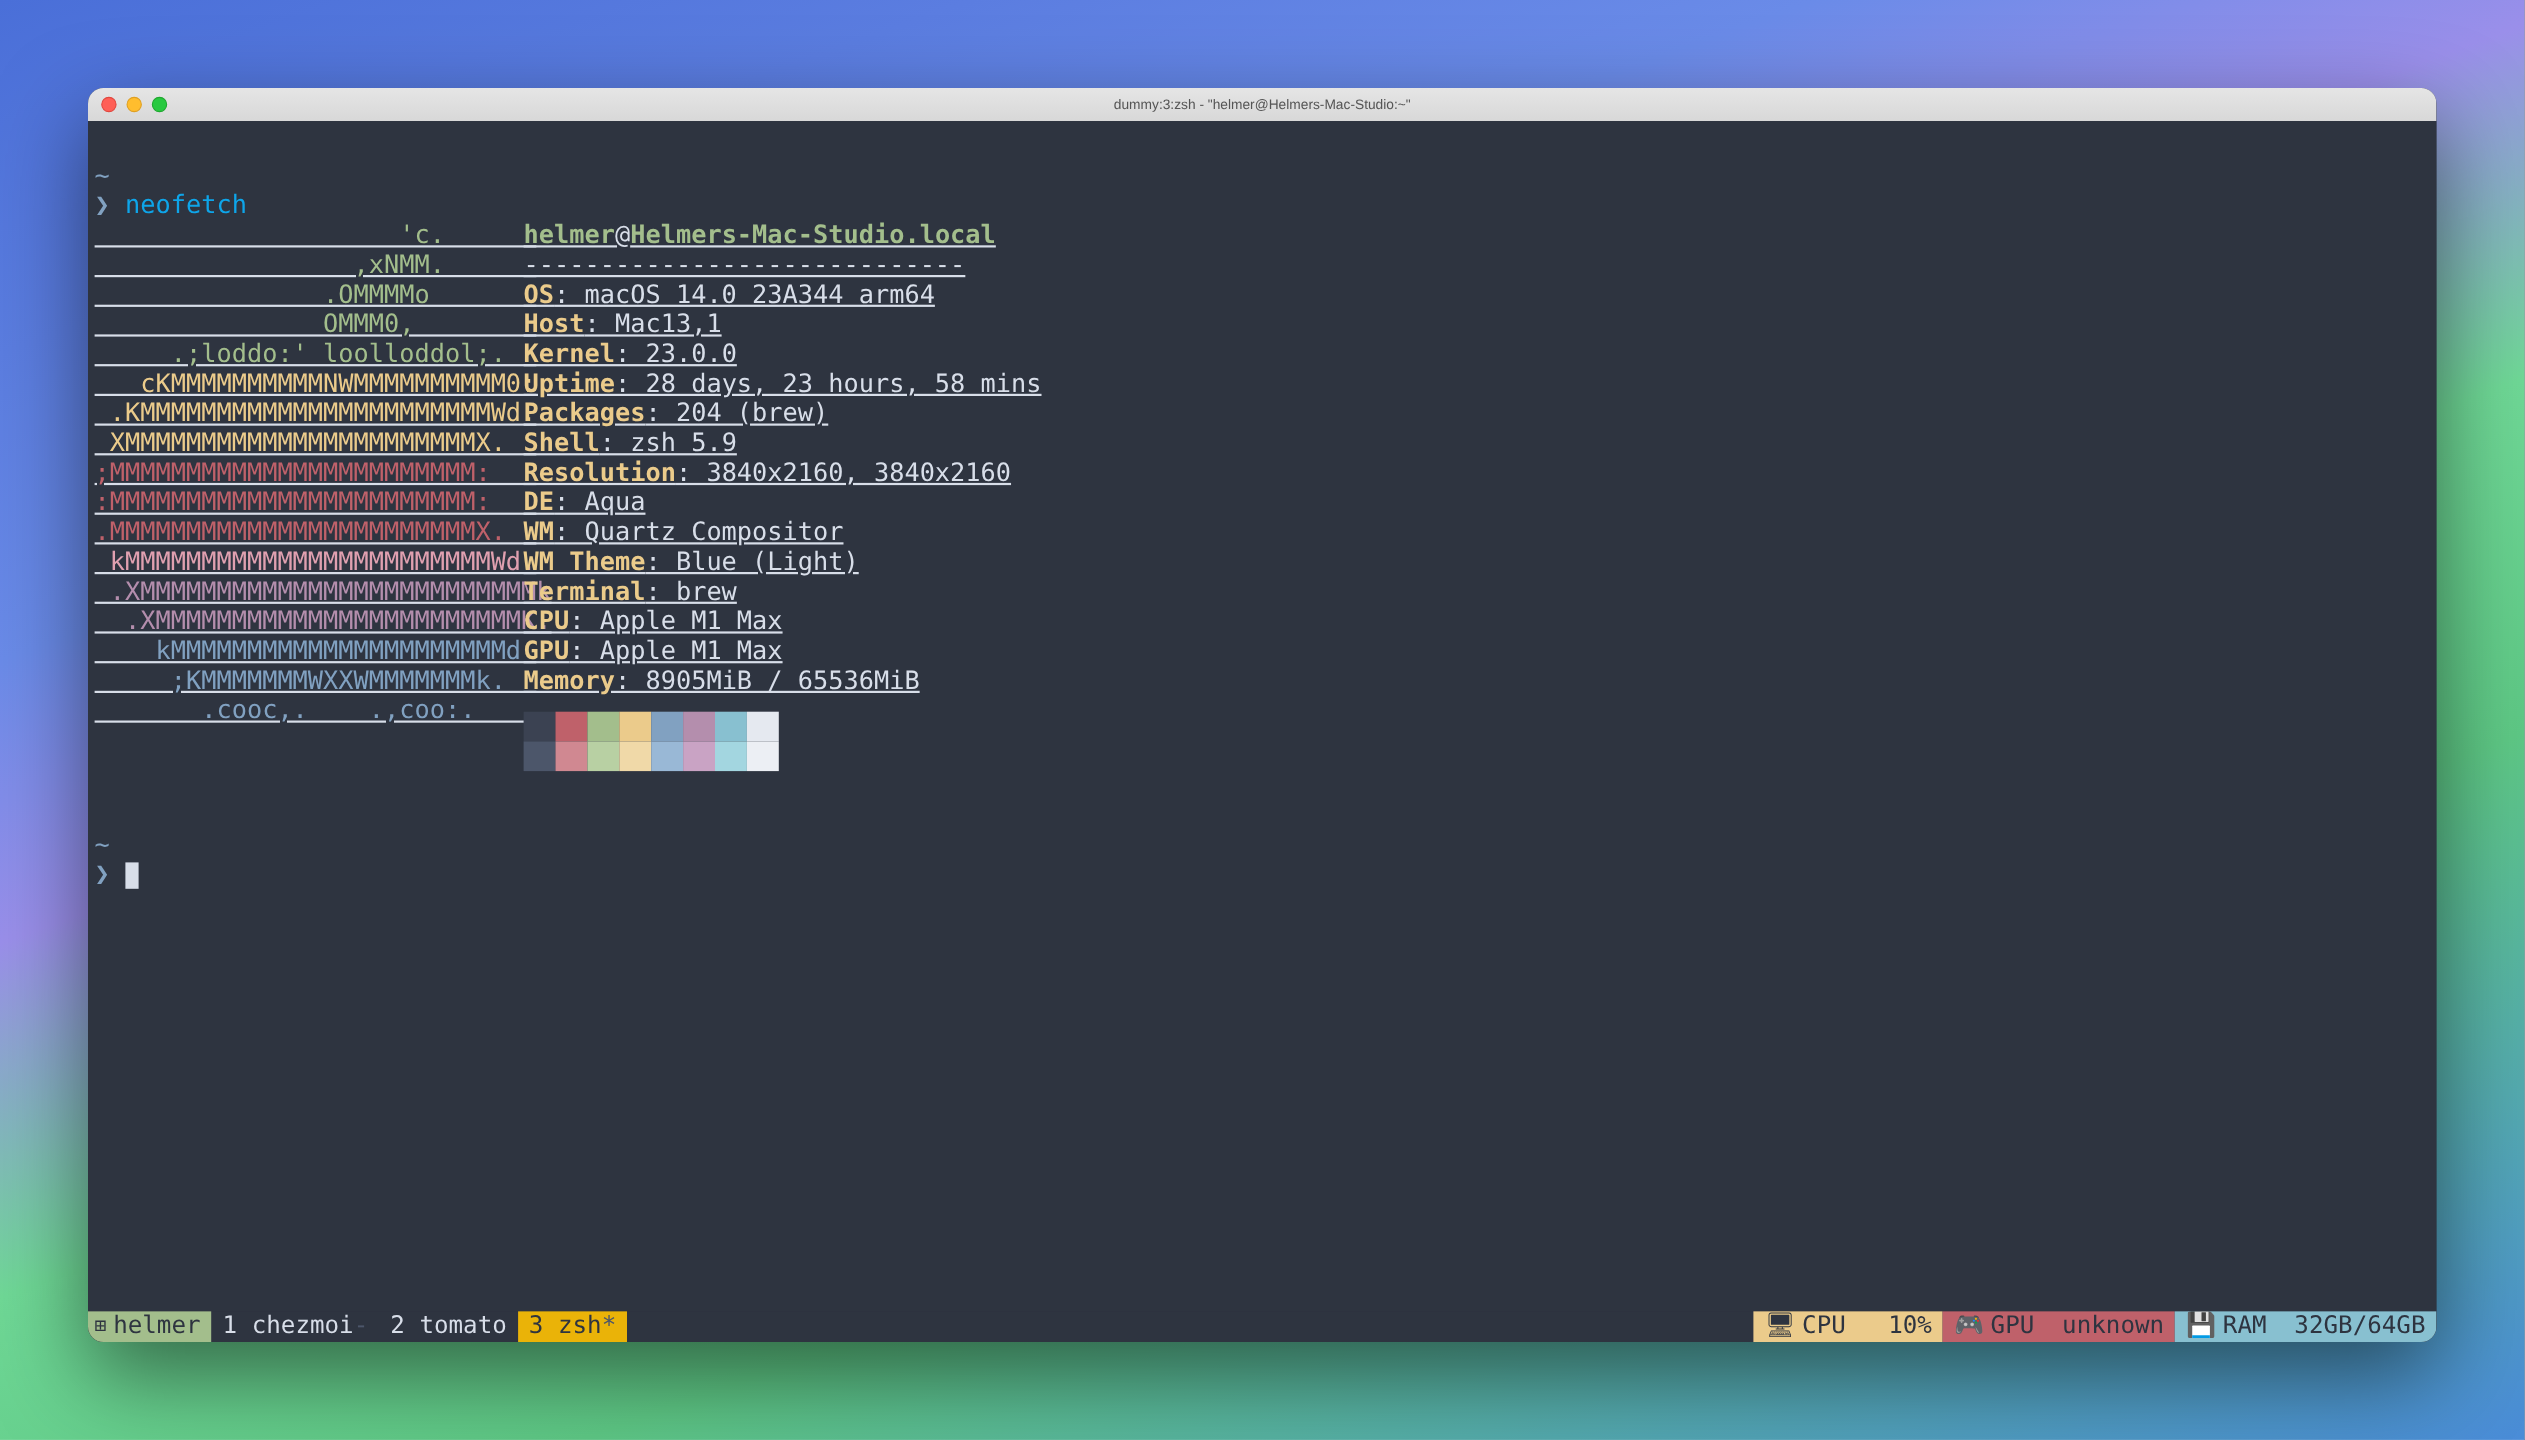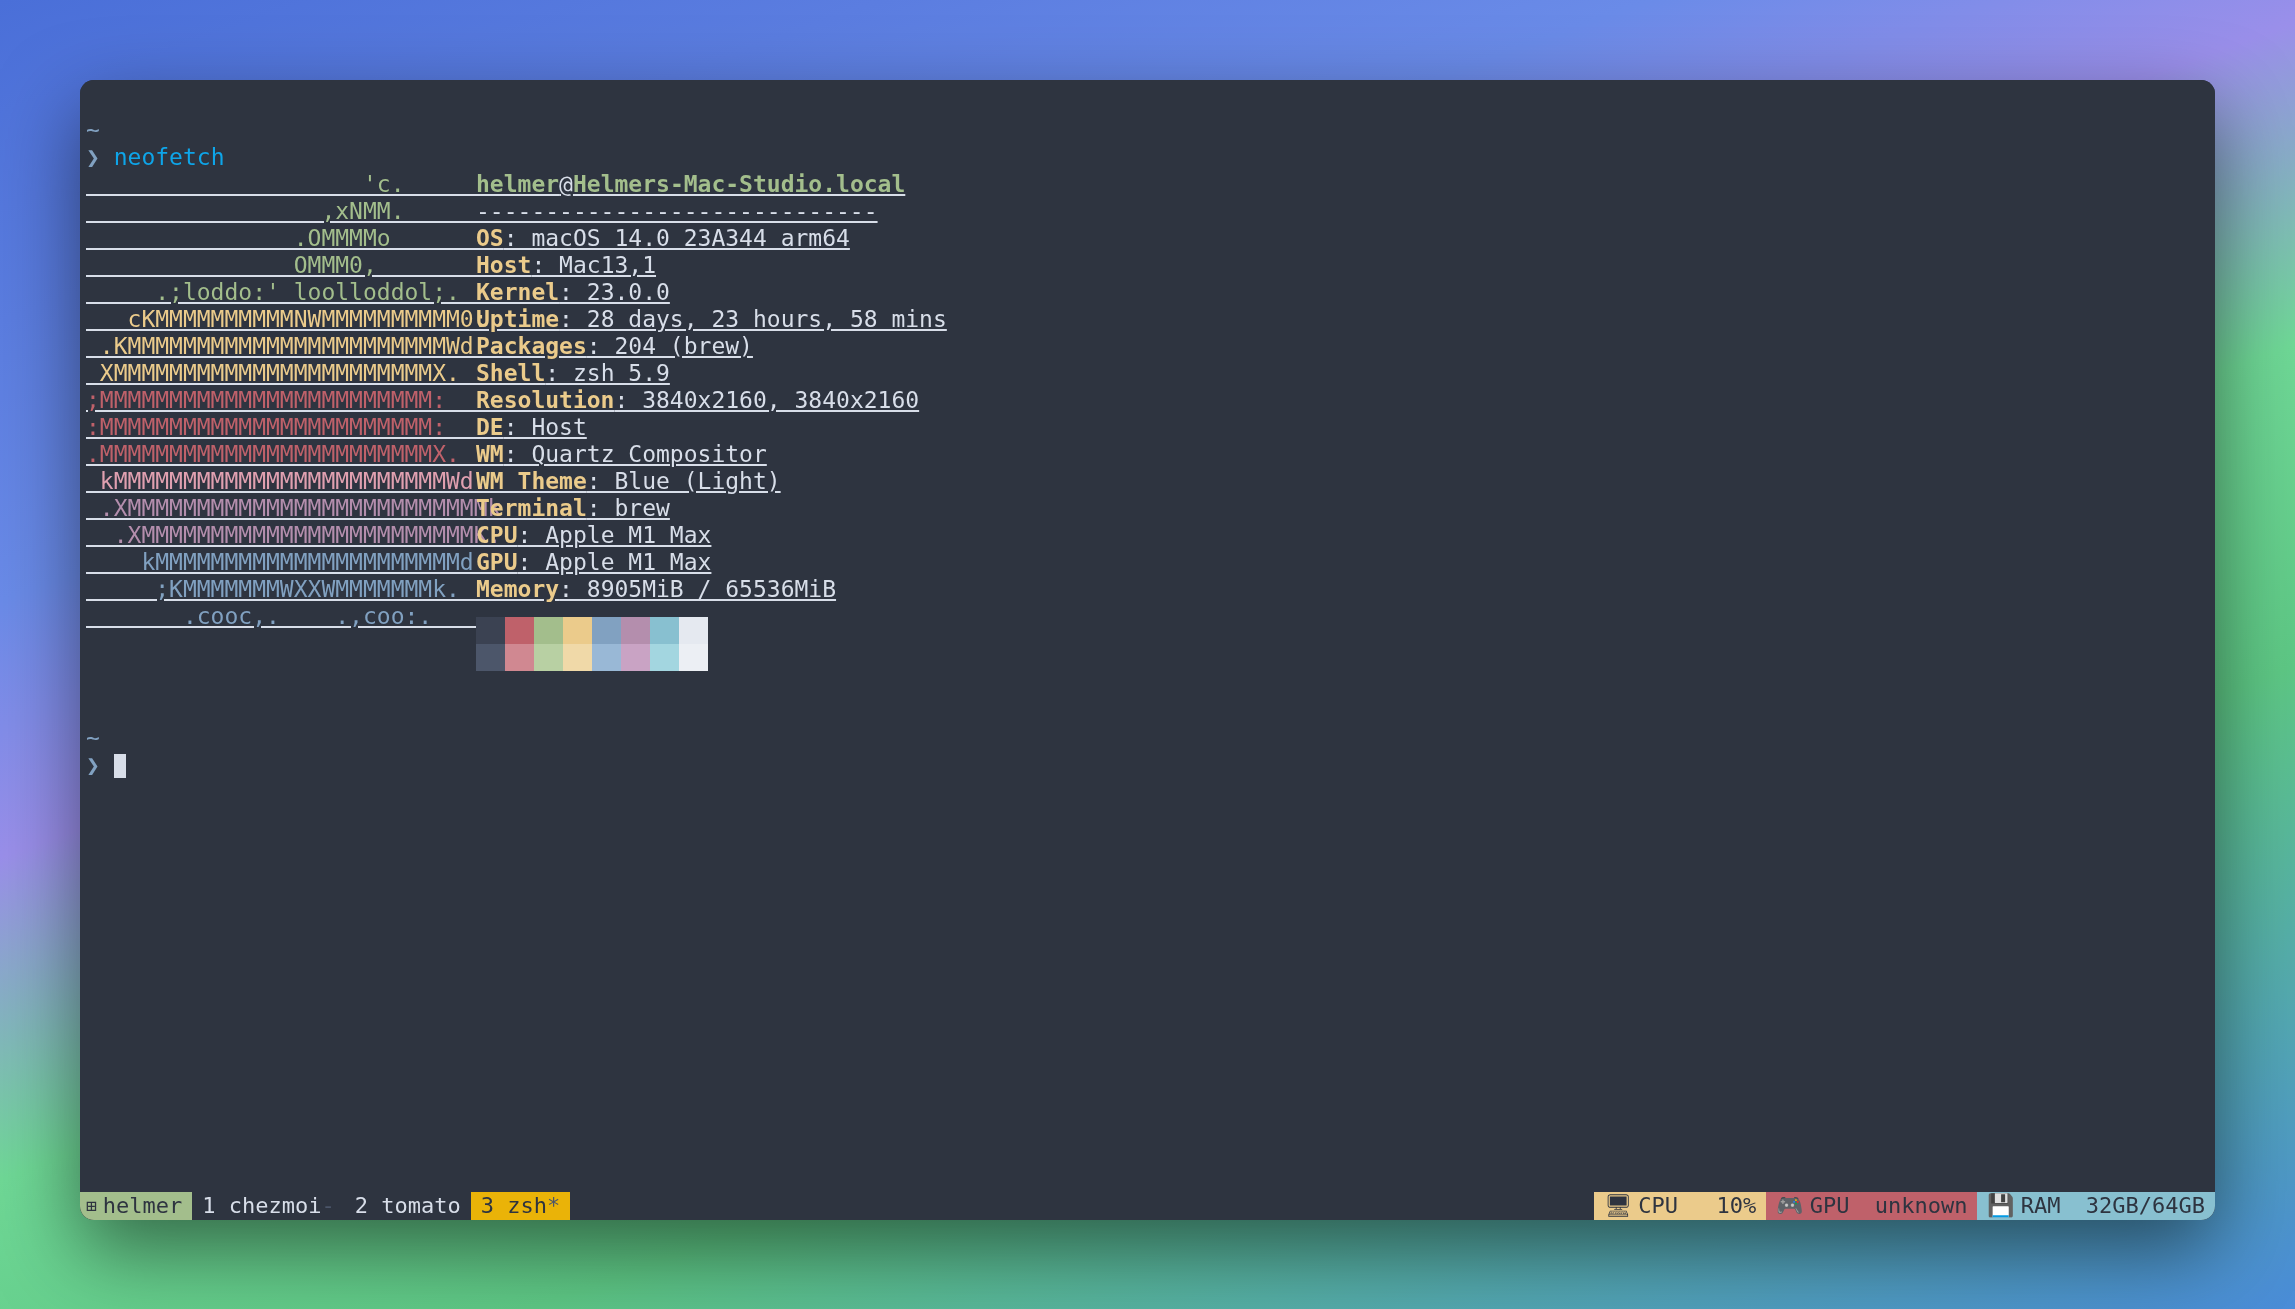--- a/index.html
+++ b/index.html
@@ -123,20 +123,28 @@
   .sb-cpu { background: #ebcb8b; color: #2e3440; }
   .sb-gpu { background: #bf616a; color: #2e3440; }
   .sb-ram { background: #88c0d0; color: #2e3440; }
   .grid-icon { display: inline-block; font-size: 18px; }
   .dimchar { color: #4c566a; }
 </style>
 </head>
 <body>
 
 <div class="window">
+  <div class="titlebar">
+    <div class="traffic-lights">
+      <div class="traffic-light tl-close"></div>
+      <div class="traffic-light tl-min"></div>
+      <div class="traffic-light tl-max"></div>
+    </div>
+    <div class="title-text">dummy:3:zsh - "helmer@Helmers-Mac-Studio:~"</div>
+  </div>
 
   <div class="terminal-body">
 <span class="tilde">~</span>
 <span class="prompt-sym">❯</span> <span class="cmd">neofetch</span>
 <div class="neofetch-block"><div class="logo-col" id="logo-col"><span class="logo-green">                    'c.      </span>
 <span class="logo-green">                 ,xNMM.      </span>
 <span class="logo-green">               .OMMMMo       </span>
 <span class="logo-green">               OMMM0,        </span>
 <span class="logo-green">     .;loddo:' loolloddol;.  </span>
 <span class="logo-yellow">   cKMMMMMMMMMMNWMMMMMMMMMM0:</span>
@@ -152,21 +160,21 @@
 <span class="logo-blue">     ;KMMMMMMMWXXWMMMMMMMk.  </span>
 <span class="logo-blue">       .cooc,.    .,coo:.    </span></div><div class="info-col" id="info-col"><span class="info-header">helmer</span><span class="at-sym">@</span><span class="info-header">Helmers-Mac-Studio.local</span>
 <span class="dash-line">-----------------------------</span>
 <span class="info-label">OS</span><span>: macOS 14.0 23A344 arm64</span>
 <span class="info-label">Host</span><span>: Mac13,1</span>
 <span class="info-label">Kernel</span><span>: 23.0.0</span>
 <span class="info-label">Uptime</span><span>: 28 days, 23 hours, 58 mins</span>
 <span class="info-label">Packages</span><span>: 204 (brew)</span>
 <span class="info-label">Shell</span><span>: zsh 5.9</span>
 <span class="info-label">Resolution</span><span>: 3840x2160, 3840x2160</span>
-<span class="info-label">DE</span><span>: Host</span>
+<span class="info-label">DE</span><span>: Aqua</span>
 <span class="info-label">WM</span><span>: Quartz Compositor</span>
 <span class="info-label">WM Theme</span><span>: Blue (Light)</span>
 <span class="info-label">Terminal</span><span>: brew</span>
 <span class="info-label">CPU</span><span>: Apple M1 Max</span>
 <span class="info-label">GPU</span><span>: Apple M1 Max</span>
 <span class="info-label">Memory</span><span>: 8905MiB / 65536MiB</span>
 <div class="swatches"><div class="swatch" style="background:#3b4252"></div><div class="swatch" style="background:#bf616a"></div><div class="swatch" style="background:#a3be8c"></div><div class="swatch" style="background:#ebcb8b"></div><div class="swatch" style="background:#81a1c1"></div><div class="swatch" style="background:#b48ead"></div><div class="swatch" style="background:#88c0d0"></div><div class="swatch" style="background:#e5e9f0"></div></div><div class="swatch-row2"><div class="swatch" style="background:#4c566a"></div><div class="swatch" style="background:#d08891"></div><div class="swatch" style="background:#b8d0a3"></div><div class="swatch" style="background:#f0d9a8"></div><div class="swatch" style="background:#99b8d6"></div><div class="swatch" style="background:#c9a3c4"></div><div class="swatch" style="background:#a3d6e0"></div><div class="swatch" style="background:#eceff4"></div></div></div></div>
 
 <span class="tilde">~</span>
 <span class="prompt-sym">❯</span> <span class="cursor-block"></span>

